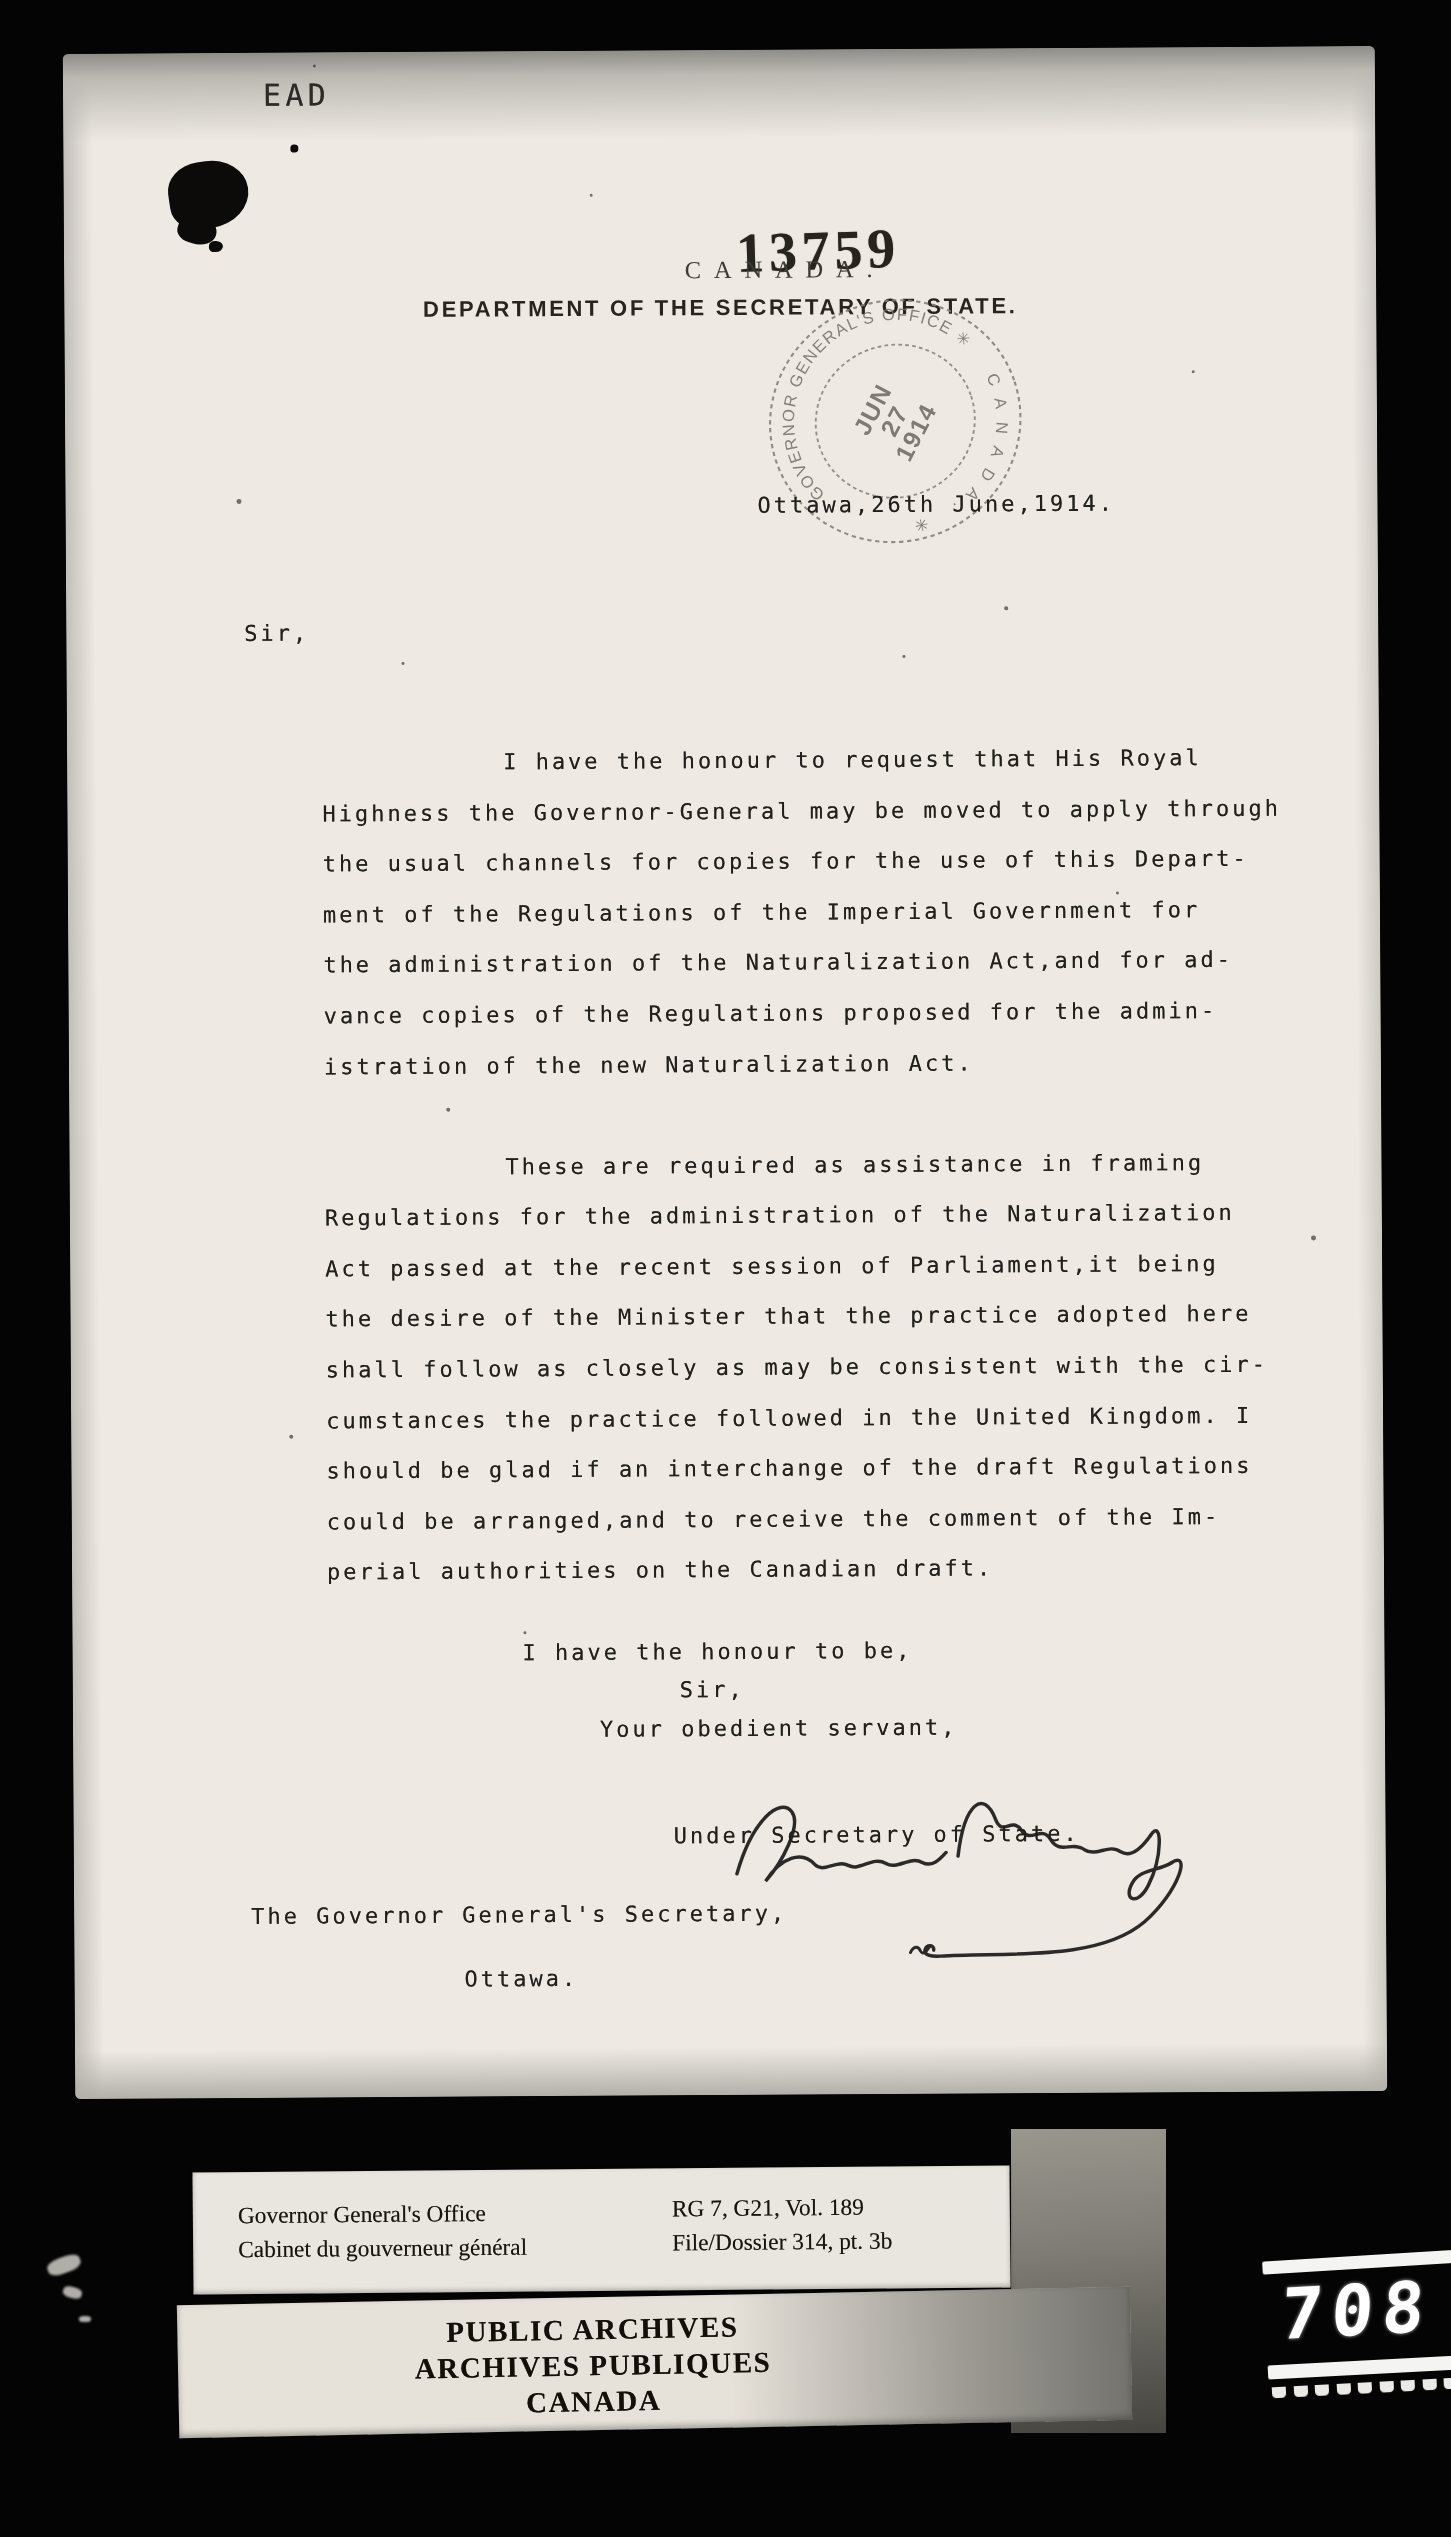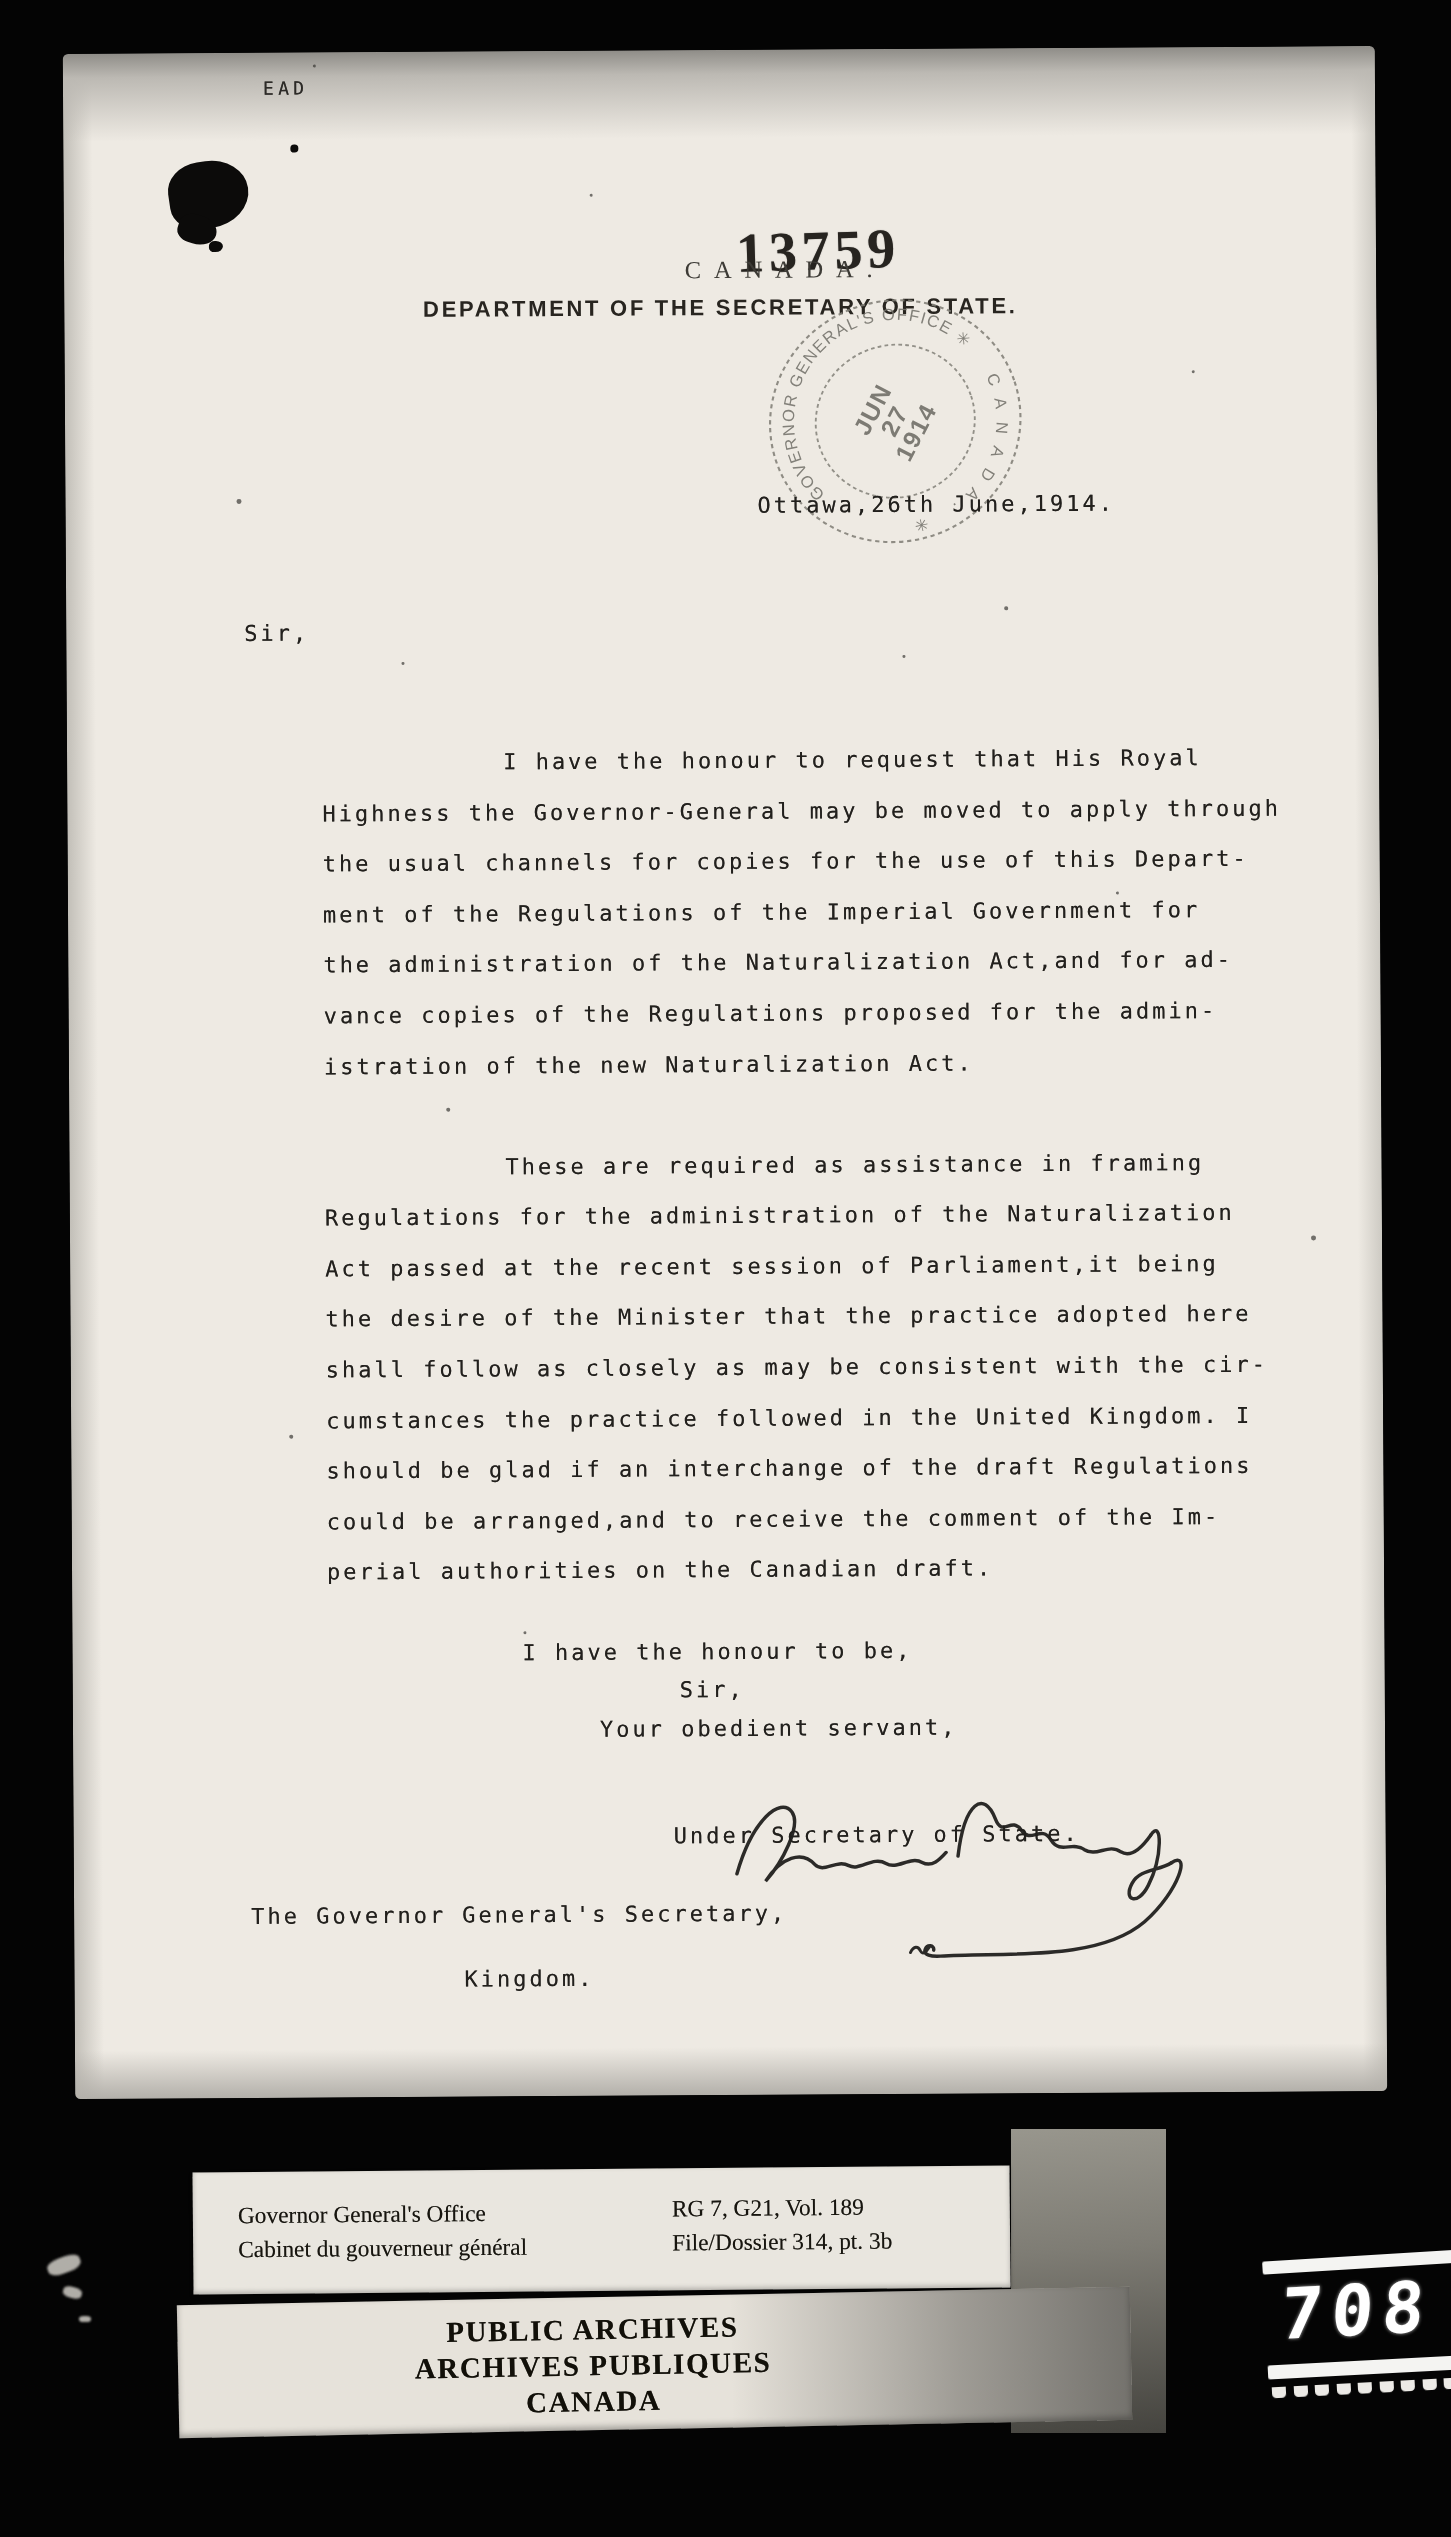--- a/index.html
+++ b/index.html
@@ -8,21 +8,21 @@
   
   .page{position:absolute;left:69px;top:50px;width:1312px;height:2045px;background:#eeeae3;
         border-radius:5.3px;transform:rotate(-0.35deg);overflow:hidden;
         background-image:
           linear-gradient(180deg,#8f8d88 0px,#bcb9b3 24px,rgba(238,234,227,0) 88px),
           linear-gradient(0deg,#b3b0aa 0px,rgba(238,234,227,0) 48px),
           linear-gradient(90deg,#c2bfb8 0px,rgba(238,234,227,0) 29px),
           linear-gradient(270deg,#cdcac3 0px,rgba(238,234,227,0) 24px);}
   .tw{position:absolute;font-family:"DejaVu Sans Mono",monospace;font-size:22px;letter-spacing:3px;
       color:#22201d;white-space:pre;text-shadow:0 0 0.5px rgba(25,23,20,.6);}
-  .corner-note{font-size:18px;letter-spacing:4.3px;color:#2c2a27;}
+  .corner-note{font-size:30px;letter-spacing:4.3px;color:#2c2a27;}
   .file-number{position:absolute;left:672px;top:169px;font-family:"Liberation Serif",serif;
       font-weight:700;font-size:56px;letter-spacing:4.8px;color:#272420;transform:rotate(-1.5deg);
       text-shadow:0 0 1.1px rgba(30,28,24,.5);}
   .country{position:absolute;left:572px;top:206px;width:298px;text-align:center;
       font-family:"Liberation Serif",serif;font-size:24.5px;letter-spacing:12.8px;color:#3d3b36;}
   .dept{position:absolute;left:0;top:245px;width:100%;text-align:center;
       font-family:"Liberation Sans",sans-serif;font-weight:700;font-size:22px;letter-spacing:2.7px;color:#282520;}
   .blot{position:absolute;background:#0c0b0a;border-radius:46% 54% 58% 42%;}
   .speck{position:absolute;background:#2e2c29;border-radius:50%;opacity:.65;}
   
@@ -126,21 +126,21 @@
                  C 684 155, 708 130, 730 148 C 752 164, 776 138, 798 156 C 818 170, 840 148, 856 128"></path>
         <path d="M 856 128 C 880 96, 876 170, 846 222 C 824 260, 796 248, 816 216 C 832 190, 868 196, 892 182"></path>
         <path d="M 892 182 C 930 160, 905 235, 835 290 C 740 362, 560 330, 448 332 C 430 332, 416 328, 420 318 C 424 308, 438 310, 436 320"></path>
         <path d="M 392 322 c 7 -12, 15 -12, 19 -2 c 4 9, 11 2, 17 -6" stroke-width="5.5"></path>
       </g>
     </svg>
 
     <div class="tw" style="left:600px;top:1773px;">Under Secretary of State.</div>
 
     <div class="tw" style="left:177px;top:1851px;">The Governor General's Secretary,</div>
-    <div class="tw" style="left:390px;top:1915px;">Kingdom.</div>
+    <div class="tw" style="left:390px;top:1915px;">Ottawa.</div>
 
     <span class="speck" style="left:250px;top:11.7px;width:3.2px;height:3.2px;"></span>
     <span class="speck" style="left:526px;top:143px;width:3.2px;height:3.2px;"></span>
     <span class="speck" style="left:1127px;top:323px;width:3.2px;height:3.2px;"></span>
     <span class="speck" style="left:171px;top:446px;width:4.8px;height:4.8px;"></span>
     <span class="speck" style="left:938px;top:558px;width:3.7px;height:3.7px;"></span>
     <span class="speck" style="left:335px;top:610px;width:2.7px;height:2.7px;"></span>
     <span class="speck" style="left:836px;top:606px;width:2.7px;height:2.7px;"></span>
     <span class="speck" style="left:377px;top:1056px;width:3.7px;height:3.7px;"></span>
     <span class="speck" style="left:1241px;top:1189px;width:4.8px;height:4.8px;"></span>

